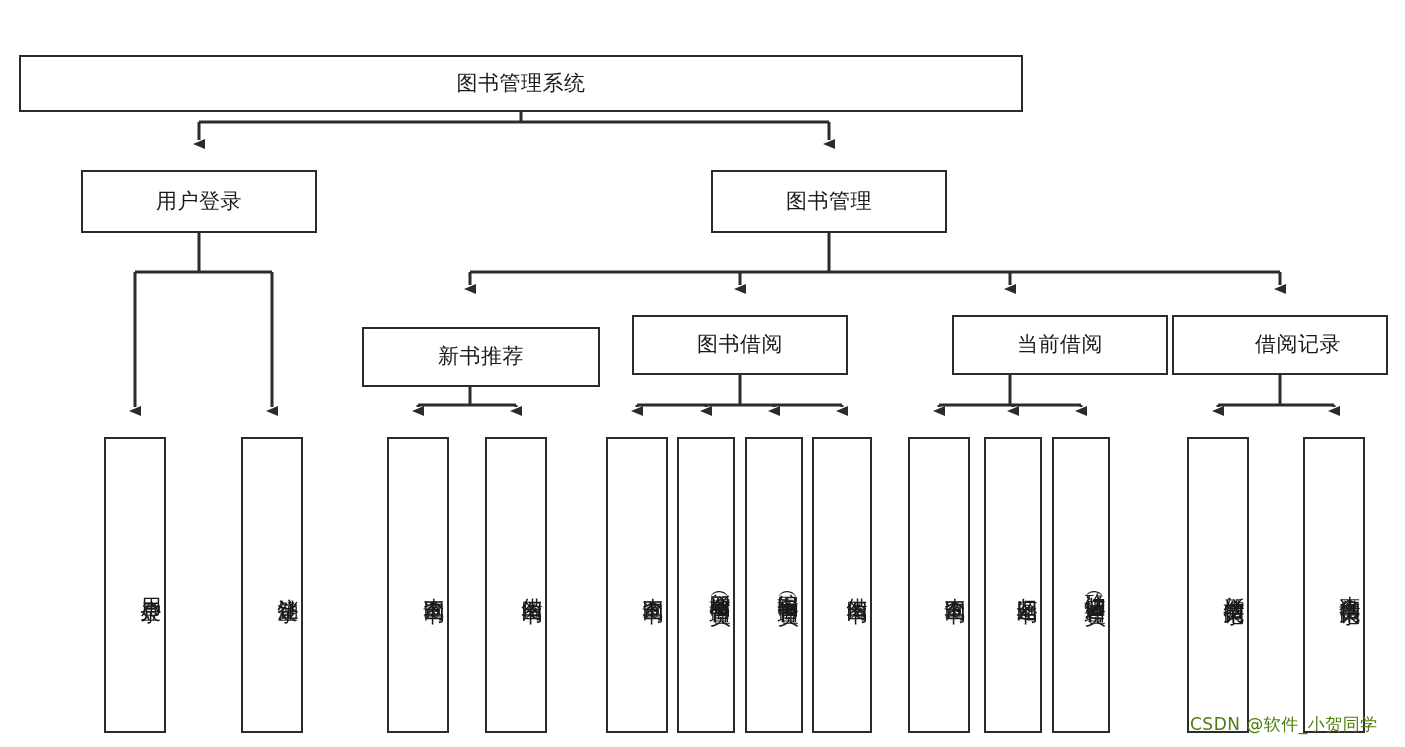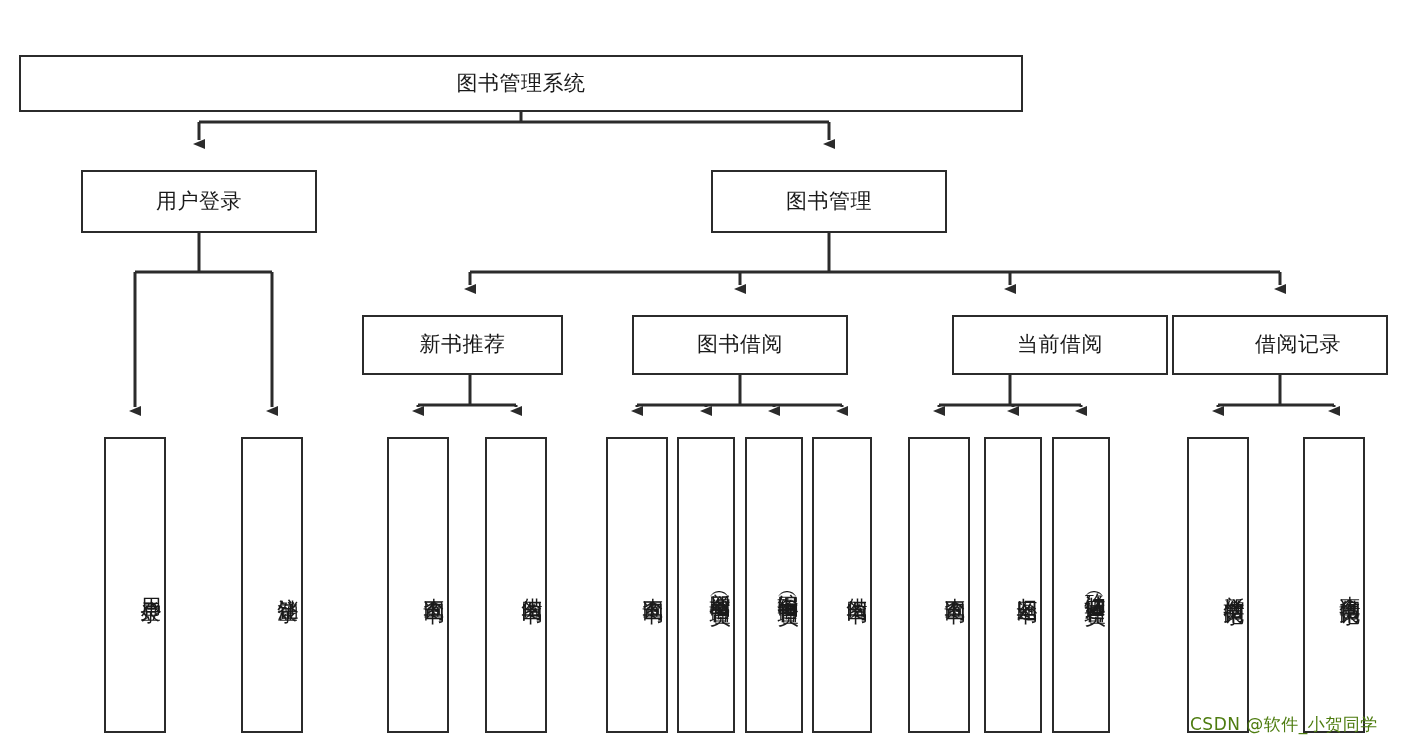--- a/index.html
+++ b/index.html
@@ -127,21 +127,21 @@
     <span>图书管理系统</span>
   </div>
 
   <div class="node h" style="left:81px; top:170px; width:236px; height:63px;">
     <span>用户登录</span>
   </div>
   <div class="node h" style="left:711px; top:170px; width:236px; height:63px;">
     <span>图书管理</span>
   </div>
 
-  <div class="node h" style="left:362px; top:315px; width:201px; height:60px;">
+  <div class="node h" style="left:362px; top:327px; width:238px; height:60px;">
     <span>新书推荐</span>
   </div>
   <div class="node h" style="left:632px; top:315px; width:216px; height:60px;">
     <span>图书借阅</span>
   </div>
   <div class="node h" style="left:952px; top:315px; width:216px; height:60px;">
     <span>当前借阅</span>
   </div>
   <div class="node h" style="left:1172px; top:315px; width:216px; height:60px;padding-left:36px;">
     <span>借阅记录</span>

